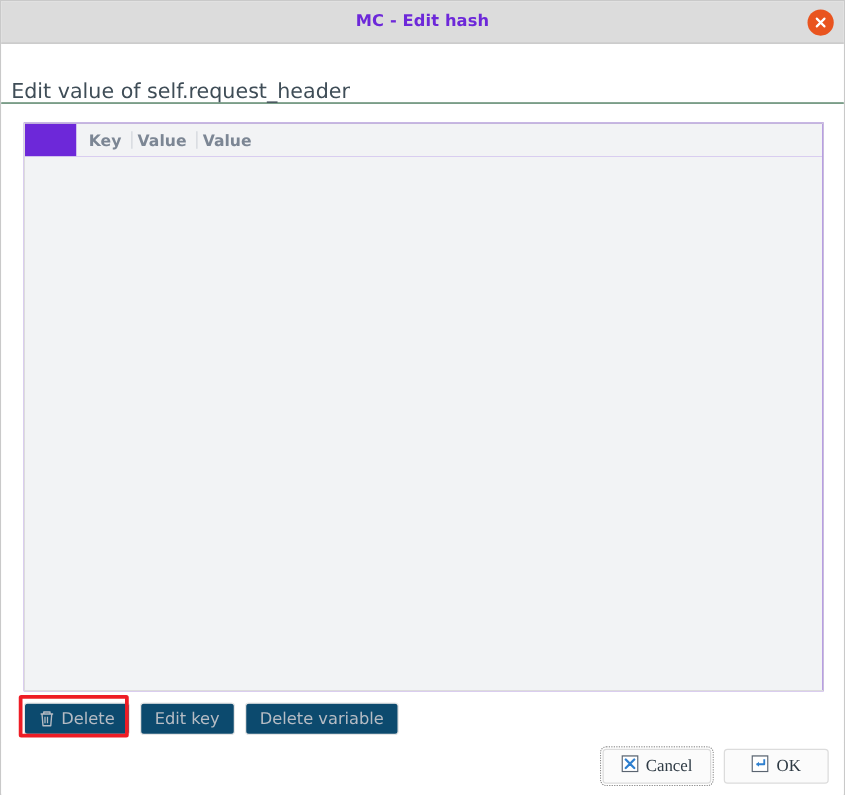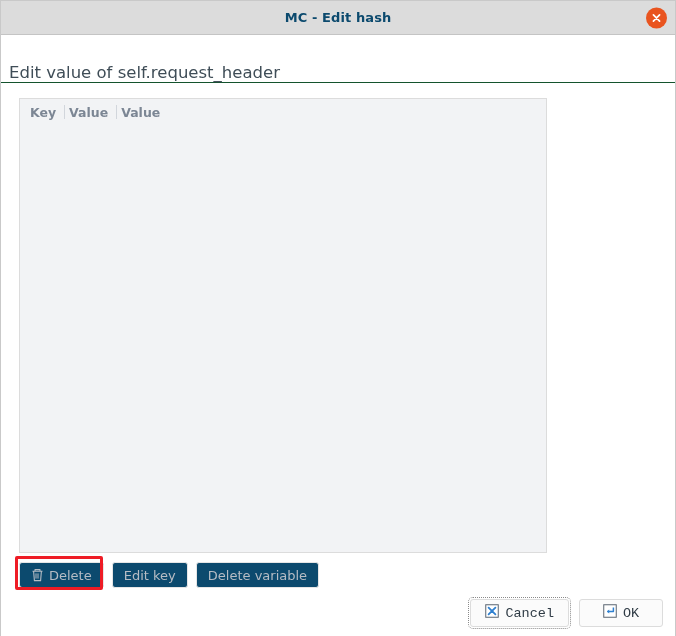--- a/index.html
+++ b/index.html
@@ -33,21 +33,21 @@
     flex: 0 0 33px;
     background: #dcdcdc;
     border-bottom: 1px solid #c4c4c4;
     display: flex;
     align-items: center;
     justify-content: center;
   }
   .titlebar-title {
     font-size: 13px;
     font-weight: bold;
-    color: #0c4a6e;
+    color: #6d28d9;
     letter-spacing: 0.1px;
   }
   .close-btn {
     position: absolute;
     right: 8px;
     top: 50%;
     transform: translateY(-50%);
     width: 21px;
     height: 21px;
     border-radius: 50%;
@@ -80,27 +80,28 @@
     flex: 1 1 auto;
     position: relative;
     background: #ffffff;
     padding: 15px 18px 0 18px;
     box-sizing: border-box;
     display: flex;
     flex-direction: column;
   }
 
   .list-panel {
-    width: 528px;
+    width: 640px;
     height: 455px;
     box-sizing: border-box;
-    background: #1d4ed8;
+    background: #6d28d9;
     border: 1px solid #dcdcdc;
     overflow: hidden;
     position: relative;
+    padding-left: 41px;
   }
   .list-header {
     display: flex;
     align-items: center;
     height: 26px;
     padding: 0 0 0 6px;
     font-size: 12.5px;
     font-weight: bold;
     color: #7c8694;
     background: #f2f3f5;
@@ -185,21 +186,21 @@
     min-width: 84px;
     box-sizing: border-box;
     display: inline-flex;
     align-items: center;
     justify-content: center;
     gap: 6px;
     padding: 0 14px;
     background: #fbfbfb;
     border: 1px solid #dcdcdc;
     border-radius: 3px;
-    font-family: Liberation Mono, monospace;
+    font-family: Liberation Serif, serif;
     font-size: 13.5px;
     color: #2f3b45;
     cursor: pointer;
   }
   .ft-btn.focused {
     outline: 1px dotted #8a8a8a;
     outline-offset: 1px;
   }
 </style>
 </head>

